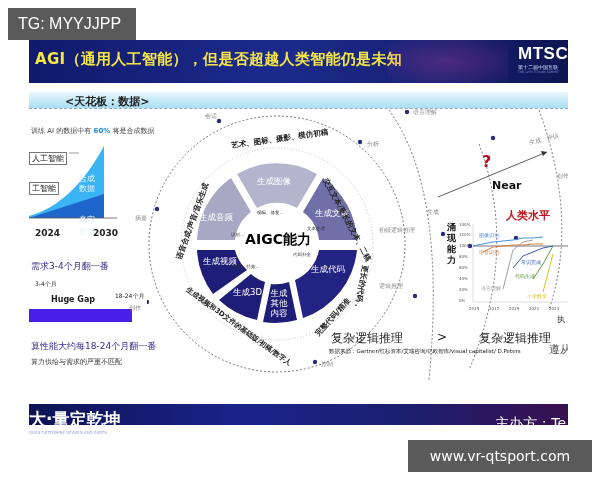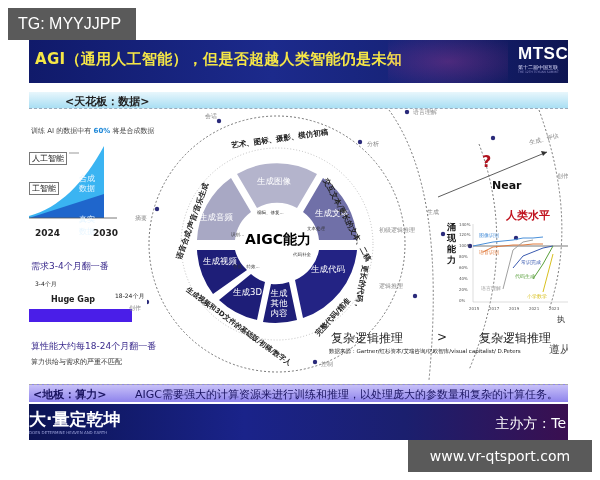--- a/index.html
+++ b/index.html
@@ -76,21 +76,21 @@
 
   .floor-bar {
     position: absolute; left: 0; top: 344px; width: 539px; height: 18px;
     background: linear-gradient(180deg, #c7c0f8 0%, #8e83ec 100%);
     border-top: 1px dashed #aaa;
   }
   .floor-bar .tag { position: absolute; left: 4px; top: 2px; font-weight: bold; font-size: 11px; color: #1a1460; white-space: nowrap; }
   .floor-bar .desc { position: absolute; left: 106px; top: 2px; font-size: 11px; color: #1a1460; white-space: nowrap; }
 
   .footer {
-    position: absolute; left: 0; top: 364px; width: 539px; height: 36px;
+    position: absolute; left: 0; top: 364px; width: 539px; height: 21px;
     background: linear-gradient(90deg, #0c1454 0%, #1a238a 40%, #1b1f6e 70%, #3a0f50 100%);
   }
   .footer .motto { position: absolute; left: 0; top: 4px; color: #ffffff; font-weight: bold; font-size: 17px; white-space: nowrap; }
   .footer .motto-en { position: absolute; left: 0; top: 26px; color: #9aa0d8; font-size: 4px; white-space: nowrap; }
   .footer .organizer { position: absolute; right: 2px; top: 11px; color: #ffffff; font-size: 14px; white-space: nowrap; }
 
   .url-badge {
     position: absolute; left: 408px; top: 440px; width: 184px; height: 32px;
     background: #5a5a5a; color: #ffffff; font-size: 14px; line-height: 32px; text-align: center;
     font-family: "DejaVu Sans", sans-serif; z-index: 5;
@@ -263,24 +263,20 @@
     <div class="ring-text-light" style="left:180px;top:232px;color:#555;font-size:11px;">遵从&amp;原</div>
   </div>
 
   <div class="logic-row">
     <span style="left:2px;top:2px;">复杂逻辑推理</span>
     <span style="left:108px;top:2px;">&gt;</span>
     <span style="left:150px;top:2px;">复杂逻辑推理</span>
   </div>
   <div class="source">数据来源：Gartner/红杉资本/艾瑞咨询/亿欧智库/visual capitalist/ D.Peters</div>
 
-  <div class="floor-bar">
-    <span class="tag">&lt;地板：算力&gt;</span>
-    <span class="desc">AIGC需要强大的计算资源来进行训练和推理，以处理庞大的参数量和复杂的计算任务。</span>
-  </div>
 
   <div class="footer">
     <div class="motto">大·量定乾坤</div>
     <div class="motto-en">DOES DETERMINE HEAVEN AND EARTH</div>
     <div class="organizer">主办方：Te</div>
   </div>
 </div>
 
 <div class="url-badge">www.vr-qtsport.com</div>
 

